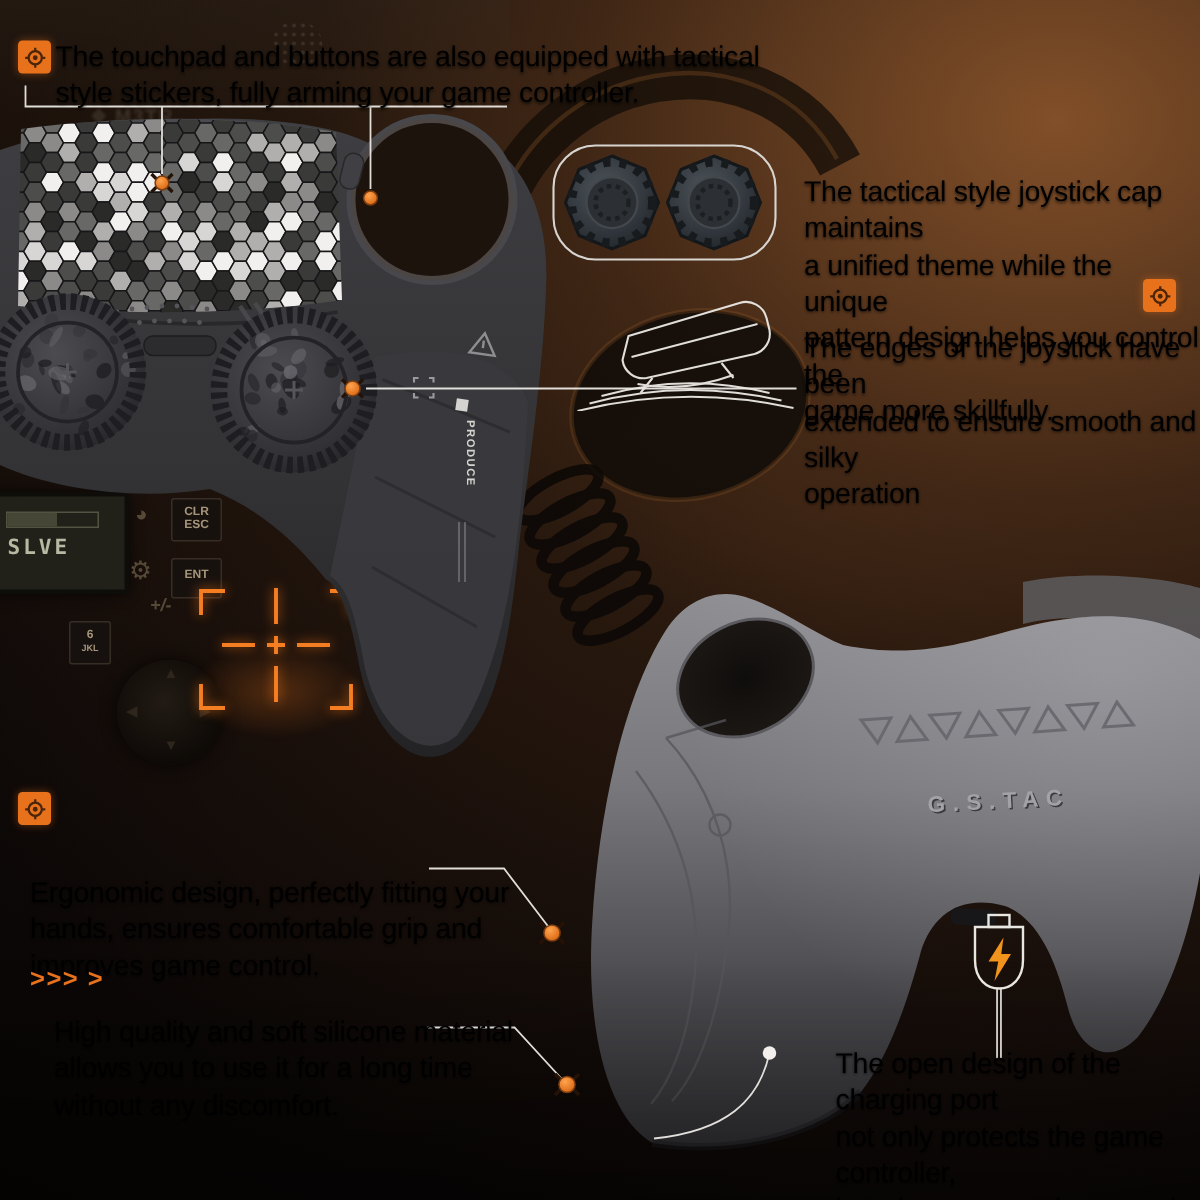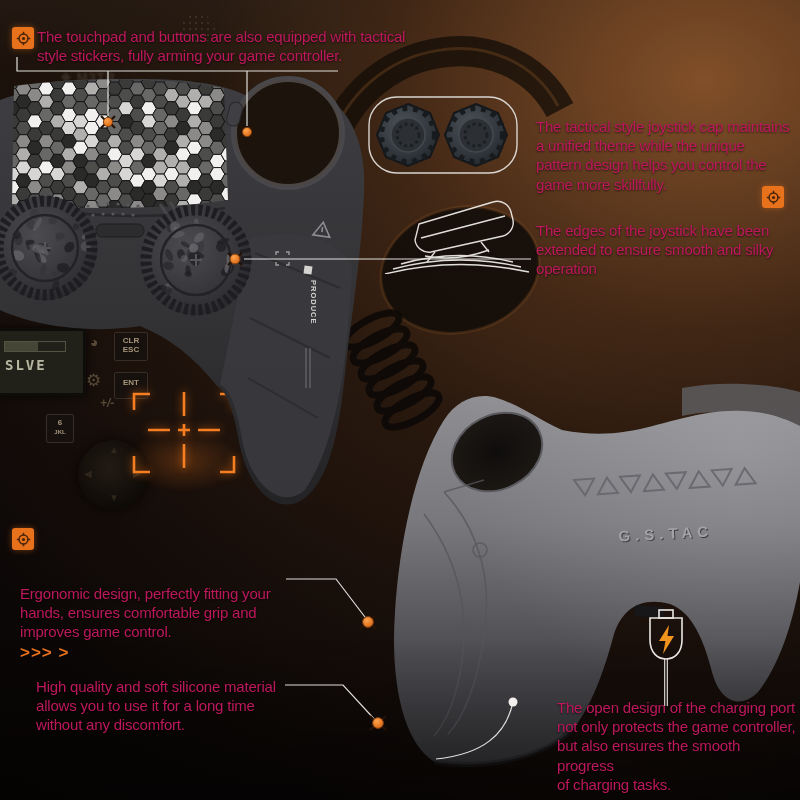--- a/index.html
+++ b/index.html
@@ -6,21 +6,21 @@
   body{
     width:800px;height:800px;position:relative;overflow:hidden;
     font-family:"Liberation Sans",sans-serif;
     background:
       radial-gradient(640px 500px at 88% 10%, rgba(134,82,42,.95), rgba(84,50,27,.5) 50%, rgba(40,24,14,0) 78%),
       radial-gradient(900px 700px at 68% 42%, rgba(100,58,28,.32), rgba(30,18,10,0) 70%),
       linear-gradient(200deg,#2a1b10 0%,#1c120b 32%,#0e0908 68%,#070504 100%);
   }
   .abs{position:absolute}
   .note{
-    position:absolute;color:#be185d;font-size:15px;line-height:1.28;
+    position:absolute;color:#000000;font-size:19px;line-height:1.28;
     letter-spacing:-.2px;white-space:pre-line;text-shadow:0 1px 2px rgba(0,0,0,.65);
   }
   .target-badge{
     position:absolute;width:22px;height:22px;background:#e8711c;border-radius:3px;
     display:flex;align-items:center;justify-content:center;box-shadow:0 0 6px rgba(232,113,28,.45);
   }
   .chevrons{
     position:absolute;color:#e8711c;font-weight:bold;font-size:17px;letter-spacing:1px;
   }
   .vignette{

